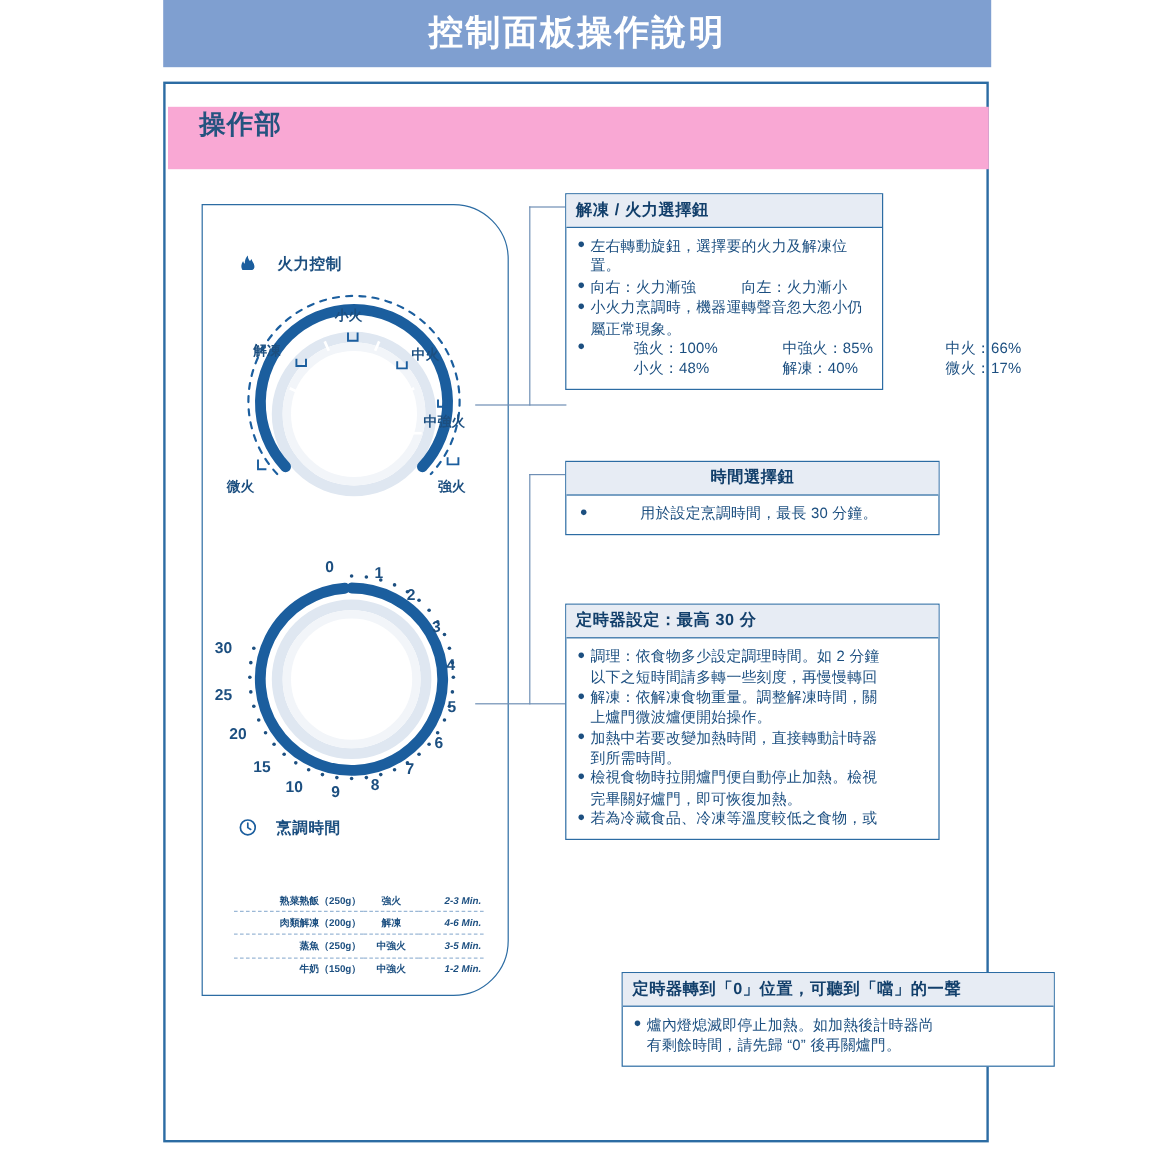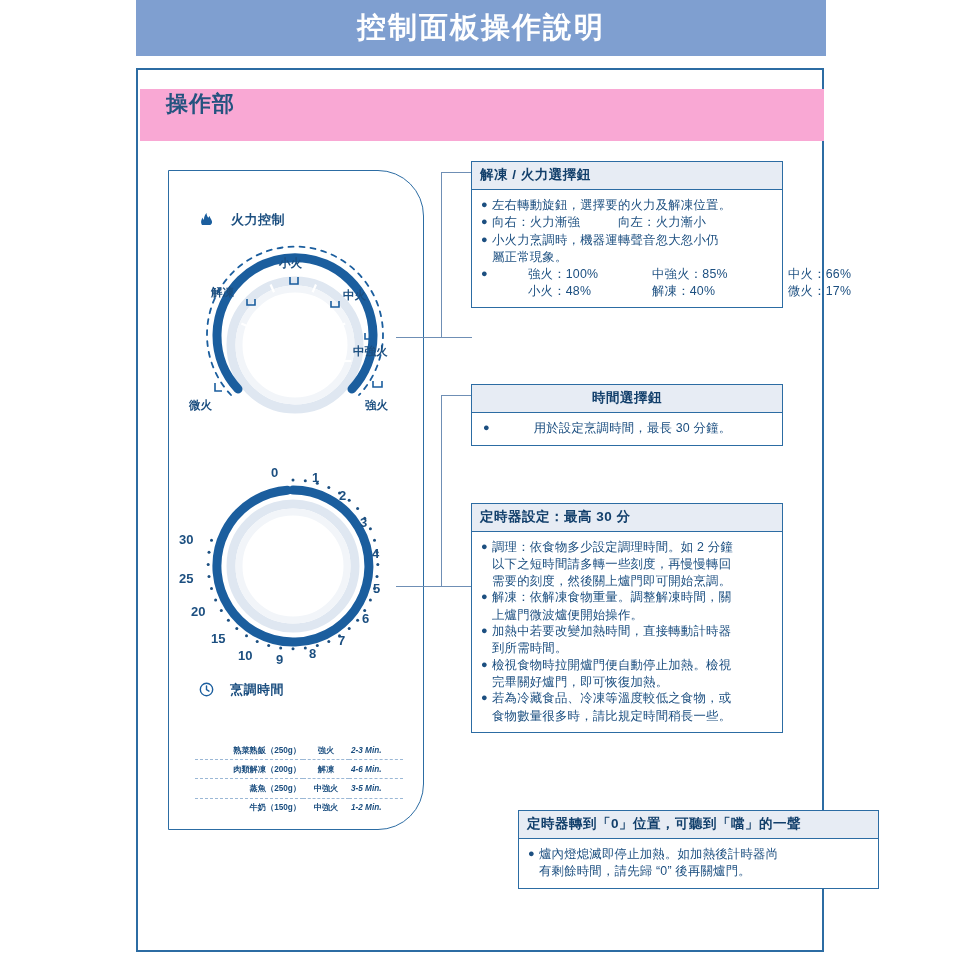--- a/index.html
+++ b/index.html
@@ -71,21 +71,21 @@
   }
   .food-table table{border-collapse:collapse;width:100%;}
   .food-table td{
     padding:3.6px 2px;
     border-bottom:1px dashed #9bb8d6;
     white-space:nowrap;
   }
   .food-table tr:last-child td{border-bottom:none;}
   .ft-name{text-align:right;font-weight:bold;padding-right:8px;}
   .ft-power{text-align:center;font-weight:bold;width:42px;}
-  .ft-time{font-style:italic;font-weight:bold;width:50px;}
+  .ft-time{text-align:right;font-style:italic;font-weight:bold;width:50px;}
 
   
   .callout{
     position:absolute;
     border:1.5px solid #2c6ca3;
     background:#ffffff;
     box-sizing:border-box;
   }
   .callout .c-head{
     background:#e7ecf4;
@@ -110,21 +110,21 @@
   .sub-line{
     color:#1c4f80;font-size:12.4px;line-height:1.32;
     padding-left:11px;letter-spacing:.2px;
   }
   .pct-grid{display:flex;}
   .pct-grid .pc{white-space:nowrap;margin-left:36px;}
   .pc-a{min-width:88px;}
   .pc-b{min-width:100px;}
 
   
-  #box-power{left:471px;top:161px;width:312px;}
+  #box-power{left:471px;top:161px;width:265px;}
   #box-time{left:471px;top:384px;width:312px;text-align:center;}
   #box-timer{left:471px;top:503px;width:312px;}
   #box-zero{left:471px;top:810px;width:361px;margin-left:47px;}
 
   
   .conn{position:absolute;border-color:#6f8fb5;border-style:solid;border-width:0;}
   .conn-h{border-top-width:1.4px;}
   .conn-v{border-left-width:1.4px;}
 </style>
 </head>
@@ -345,21 +345,20 @@
 
   <div class="callout" id="box-timer">
     <div class="c-head">定時器設定：最高 30 分</div>
     <div class="c-body">
 
       <div class="bullet-row">
         <span class="dot">●</span>
         <span class="btxt">調理：依食物多少設定調理時間。如 2 分鐘</span>
       </div>
       <div class="sub-line">以下之短時間請多轉一些刻度，再慢慢轉回</div>
-      <div class="sub-line">需要的刻度，然後關上爐門即可開始烹調。</div>
 
       <div class="bullet-row">
         <span class="dot">●</span>
         <span class="btxt">解凍：依解凍食物重量。調整解凍時間，關</span>
       </div>
       <div class="sub-line">上爐門微波爐便開始操作。</div>
 
       <div class="bullet-row">
         <span class="dot">●</span>
         <span class="btxt">加熱中若要改變加熱時間，直接轉動計時器</span>
@@ -369,21 +368,20 @@
       <div class="bullet-row">
         <span class="dot">●</span>
         <span class="btxt">檢視食物時拉開爐門便自動停止加熱。檢視</span>
       </div>
       <div class="sub-line">完畢關好爐門，即可恢復加熱。</div>
 
       <div class="bullet-row">
         <span class="dot">●</span>
         <span class="btxt">若為冷藏食品、冷凍等溫度較低之食物，或</span>
       </div>
-      <div class="sub-line">食物數量很多時，請比規定時間稍長一些。</div>
     </div>
   </div>
 
   <div class="callout" id="box-zero">
     <div class="c-head">定時器轉到「0」位置，可聽到「噹」的一聲</div>
     <div class="c-body">
       <div class="bullet-row">
         <span class="dot">●</span>
         <span class="btxt">爐內燈熄滅即停止加熱。如加熱後計時器尚</span>
       </div>

